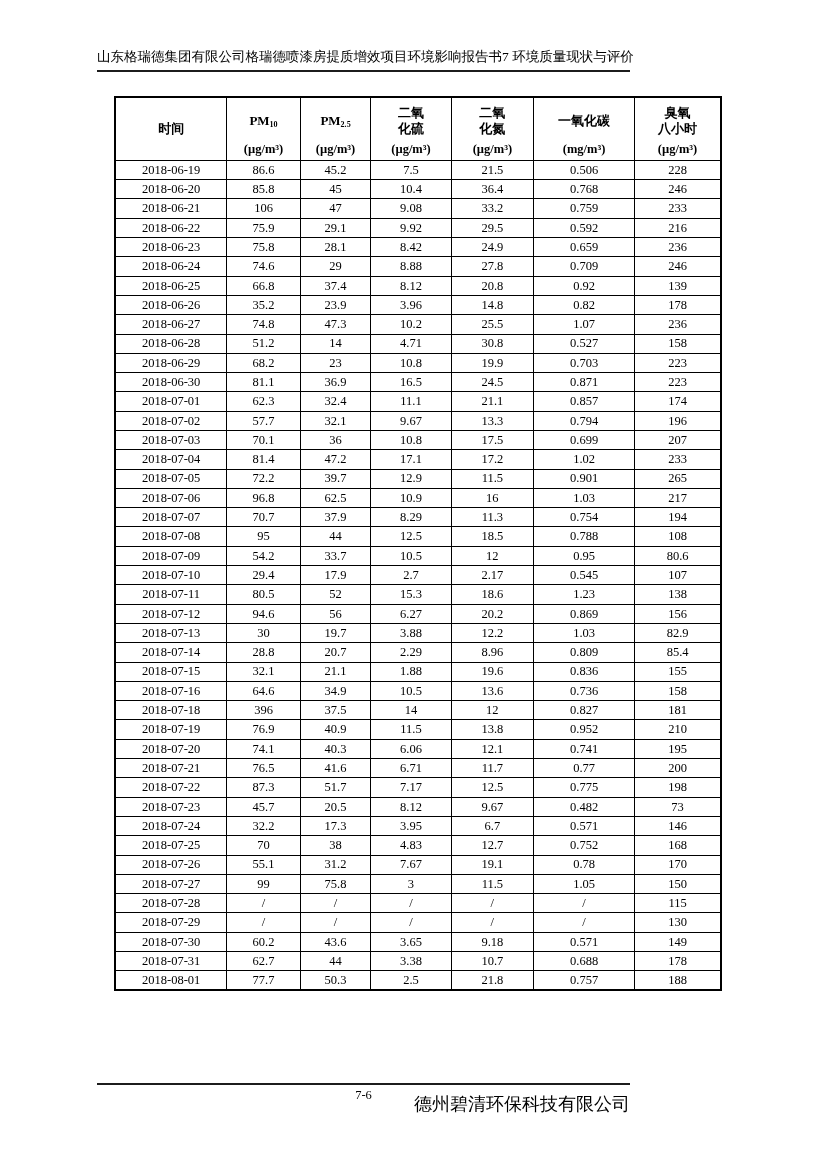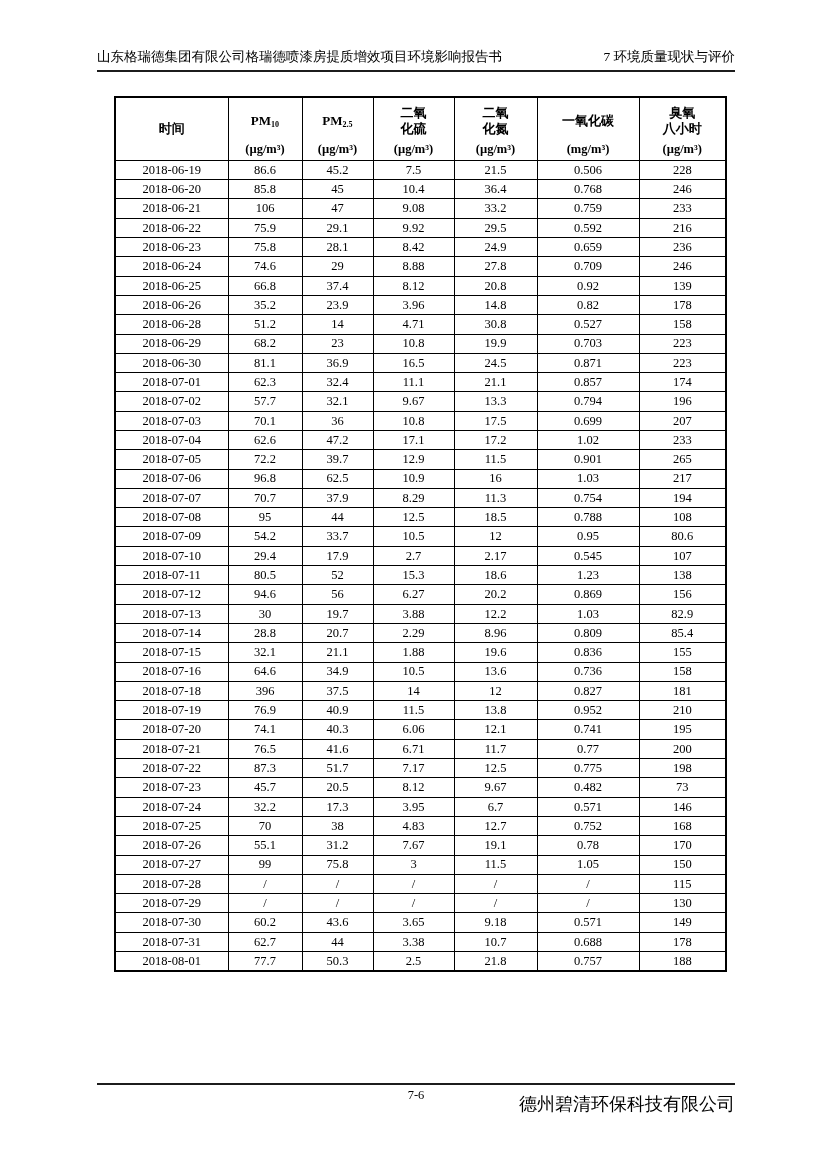--- a/index.html
+++ b/index.html
@@ -1,19 +1,19 @@
 <!DOCTYPE html>
 <html><head>
 <meta charset="utf-8">
 <style>
   * { box-sizing: border-box; }
   html, body { margin: 0; padding: 0; background: #ffffff; }
   .page {
     position: relative;
-    width: 827px;
+    width: 722px;
     height: 1169px;
     background: #ffffff;
     color: #000000;
     font-family: "Liberation Serif", "DejaVu Serif", serif;
     overflow: hidden;
   }
   .doc-header {
     margin: 0 92px 0 97px;
     padding-top: 50px;
     padding-bottom: 5px;
@@ -243,20 +243,29 @@
         <tr>
           <td>2018-06-26</td>
           <td>35.2</td>
           <td>23.9</td>
           <td>3.96</td>
           <td>14.8</td>
           <td>0.82</td>
           <td>178</td>
         </tr>
         <tr>
+          <td>2018-06-27</td>
+          <td>74.8</td>
+          <td>47.3</td>
+          <td>10.2</td>
+          <td>25.5</td>
+          <td>1.07</td>
+          <td>236</td>
+        </tr>
+        <tr>
           <td>2018-06-28</td>
           <td>51.2</td>
           <td>14</td>
           <td>4.71</td>
           <td>30.8</td>
           <td>0.527</td>
           <td>158</td>
         </tr>
         <tr>
           <td>2018-06-29</td>
@@ -298,21 +307,21 @@
           <td>2018-07-03</td>
           <td>70.1</td>
           <td>36</td>
           <td>10.8</td>
           <td>17.5</td>
           <td>0.699</td>
           <td>207</td>
         </tr>
         <tr>
           <td>2018-07-04</td>
-          <td>62.6</td>
+          <td>81.4</td>
           <td>47.2</td>
           <td>17.1</td>
           <td>17.2</td>
           <td>1.02</td>
           <td>233</td>
         </tr>
         <tr>
           <td>2018-07-05</td>
           <td>72.2</td>
           <td>39.7</td>

